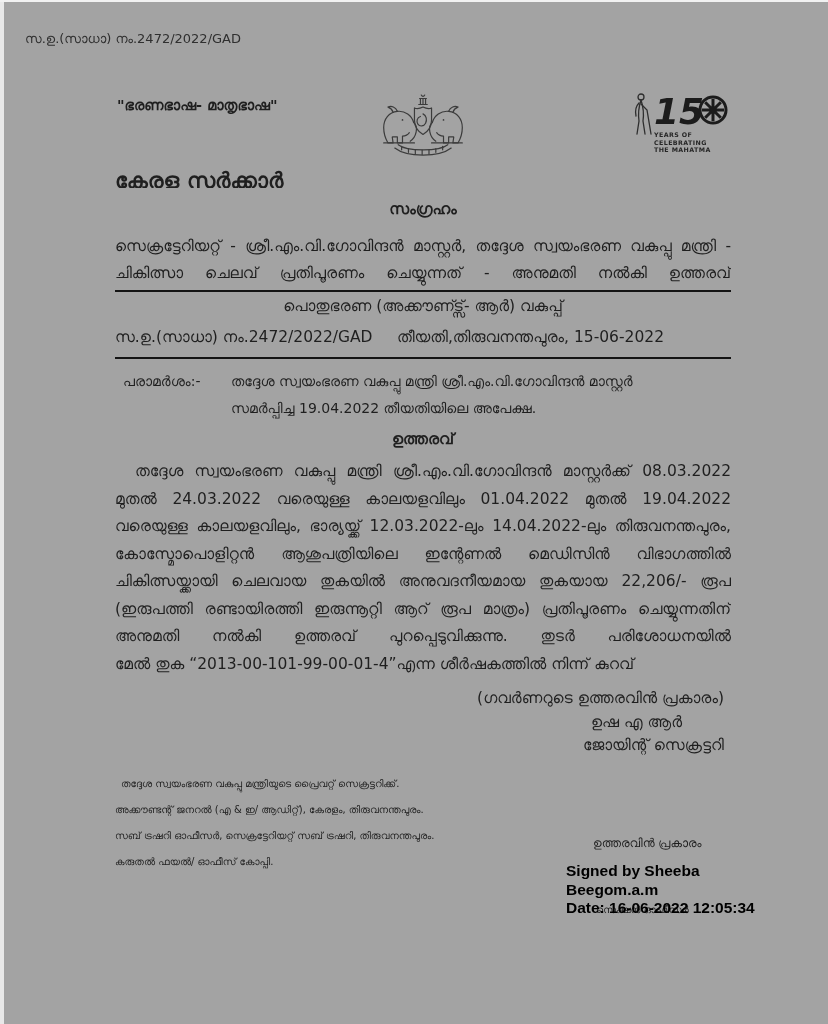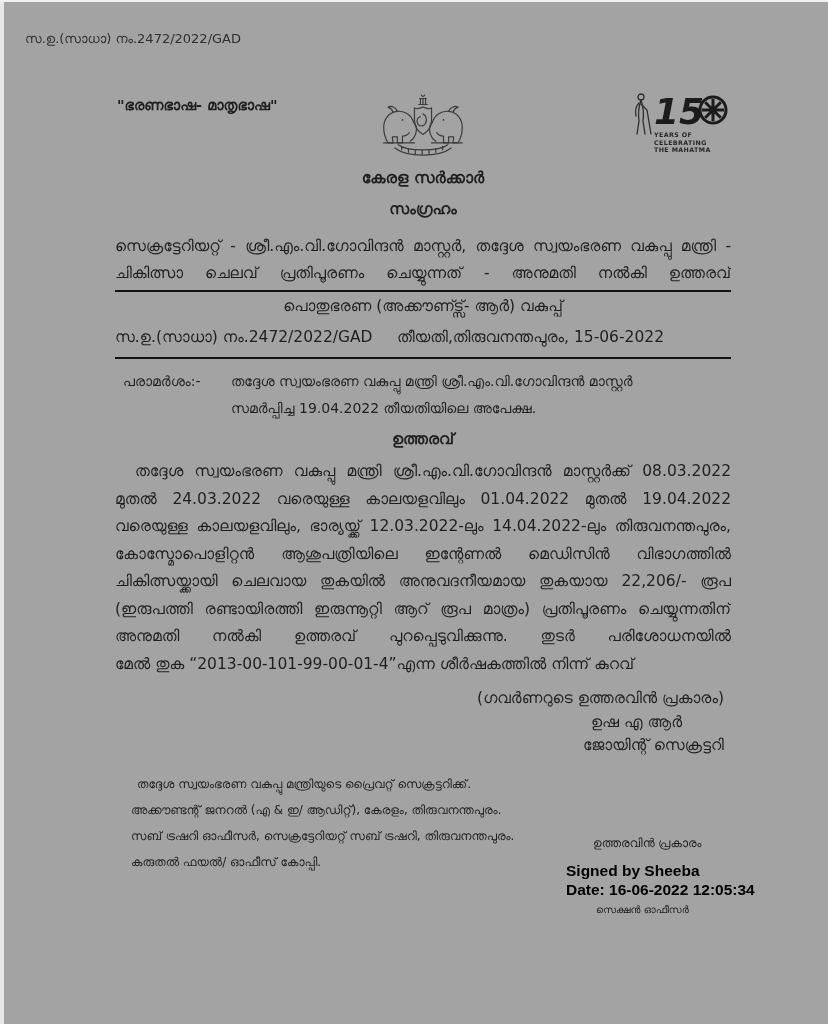--- a/index.html
+++ b/index.html
@@ -9,41 +9,41 @@
   }
   .edge-left{position:absolute;left:0;top:0;width:4px;height:100%;background:#e8e8e8;}
   .edge-top{position:absolute;left:0;top:0;width:100%;height:2px;background:#f1f1f1;}
 
   .go-top{position:absolute;left:25px;top:31px;font-size:13px;color:#2f2f2f;white-space:nowrap;}
   .motto{position:absolute;left:117px;top:97px;font-size:14.5px;font-weight:bold;white-space:nowrap;}
   .emblem{position:absolute;left:376px;top:91px;}
   .logo150{position:absolute;left:630px;top:90px;}
 
   .flow{position:absolute;left:115px;top:166px;width:616px;}
-  .govt-title{margin:2px 0 12px;text-align:center;font-size:16px;font-weight:bold;height:20px;overflow:hidden;}
+  .govt-title{margin:2px 0 12px;font-size:22px;font-weight:bold;height:20px;overflow:hidden;}
   .abstract-h{margin:9px 0 0;text-align:center;font-size:15.5px;font-weight:bold;
     text-underline-offset:3px;height:20px;overflow:hidden;}
   .abstract{margin:13px 0 0;font-size:15.5px;line-height:27px;text-align:justify;height:54px;overflow:hidden;}
   .rule{border:none;border-top:2.5px solid #141414;margin:3px 0 0;}
   .rule2{border:none;border-top:2.5px solid #141414;margin:7px 0 0;}
   .dept{margin:5px 0 0;text-align:center;font-size:15.5px;height:22px;overflow:hidden;white-space:nowrap;}
   .go-row{position:relative;margin:9px 0 0;font-size:15.5px;height:22px;overflow:hidden;}
   .go-row .date{position:absolute;left:282px;top:0;white-space:nowrap;}
   .ref-row{display:flex;margin:9px 0 0;font-size:14px;line-height:27px;height:56px;overflow:hidden;}
   .ref-label{width:108px;padding-left:8px;flex:none;}
   .ref-text{width:440px;}
   .order-h{margin:6px 0 0;text-align:center;font-size:15.5px;font-weight:bold;
     text-underline-offset:3px;height:20px;overflow:hidden;}
   .body-p{margin:8px 0 0;font-size:15.5px;line-height:27.5px;text-align:justify;text-indent:20px;height:193px;overflow:hidden;}
   .body-p2{margin:0;font-size:15.5px;line-height:27.5px;height:28px;overflow:hidden;}
   .by-order{margin:8px 0 12px;font-size:15.5px;line-height:23.5px;height:71px;overflow:hidden;}
   .by-order .l1{text-align:right;padding-right:7px;}
   .by-order .l2{text-align:right;padding-right:49px;}
   .by-order .l3{text-align:right;padding-right:7px;}
-  .addressees{margin:13px 16px 0;font-size:12px;line-height:26px;height:106px;overflow:hidden;}
+  .addressees{margin:13px 0 0;font-size:10px;line-height:26px;height:106px;overflow:hidden;}
   .addr{height:26px;overflow:hidden;white-space:nowrap;}
   .addr.first{padding-left:6px;}
 
   .forwarded{position:absolute;left:593px;top:836px;font-size:12px;white-space:nowrap;}
   .digi-sign{position:absolute;left:566px;top:862px;z-index:2;color:#000;
     font-family:"Liberation Sans","DejaVu Sans",sans-serif;font-size:15.5px;font-weight:bold;line-height:18.5px;}
   .section-officer{position:absolute;left:596px;top:904px;z-index:1;font-size:10px;color:#1a1a1a;white-space:nowrap;}
 </style>
 </head>
 <body>
@@ -146,15 +146,16 @@
       <div class="addr">കരുതൽ ഫയൽ/ ഓഫീസ് കോപ്പി.</div>
     </div>
   </div>
 
   <div class="forwarded">ഉത്തരവിൻ പ്രകാരം</div>
 
   <div class="section-officer">സെക്ഷൻ ഓഫീസർ</div>
 
   <div class="digi-sign">
     <div>Signed by Sheeba</div>
+    <div>Beegom.a.m</div>
     <div>Date: 16-06-2022 12:05:34</div>
   </div>
 </div>
 
 </body></html>

